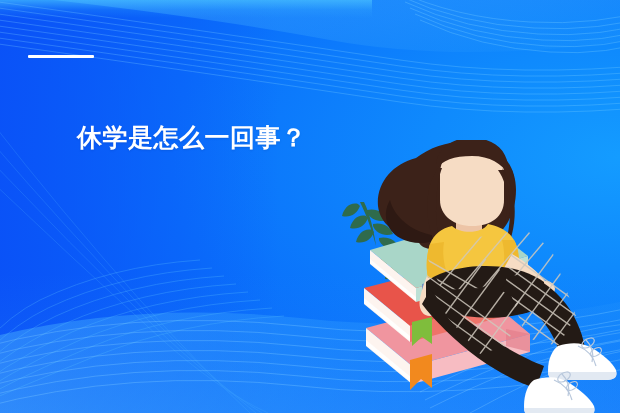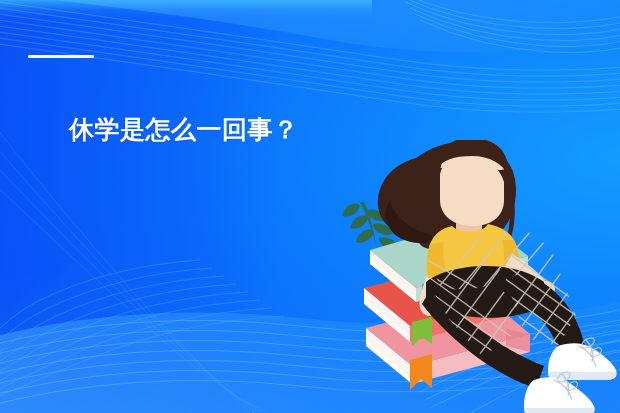--- a/index.html
+++ b/index.html
@@ -65,21 +65,21 @@
     top: 55px;
     width: 66px;
     height: 3px;
     background: #ffffff;
     border-radius: 1px;
   }
   .title-text {
     position: absolute;
     left: 61px;
     top: 108px;
-    margin: 8px;
+    margin: 16px;
     color: #ffffff;
     font-size: 25px;
     font-weight: bold;
     letter-spacing: 0.5px;
     line-height: 1.1;
     font-family: "DejaVu Sans", "Liberation Sans", sans-serif;
     white-space: nowrap;
     text-shadow: 0 1px 2px rgba(0,40,120,0.18);
   }
 

